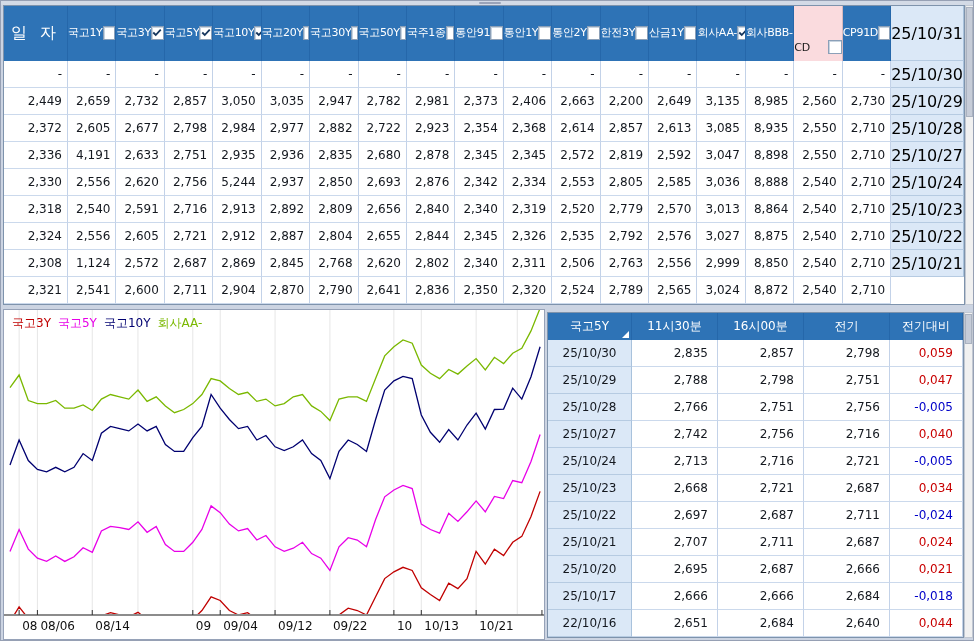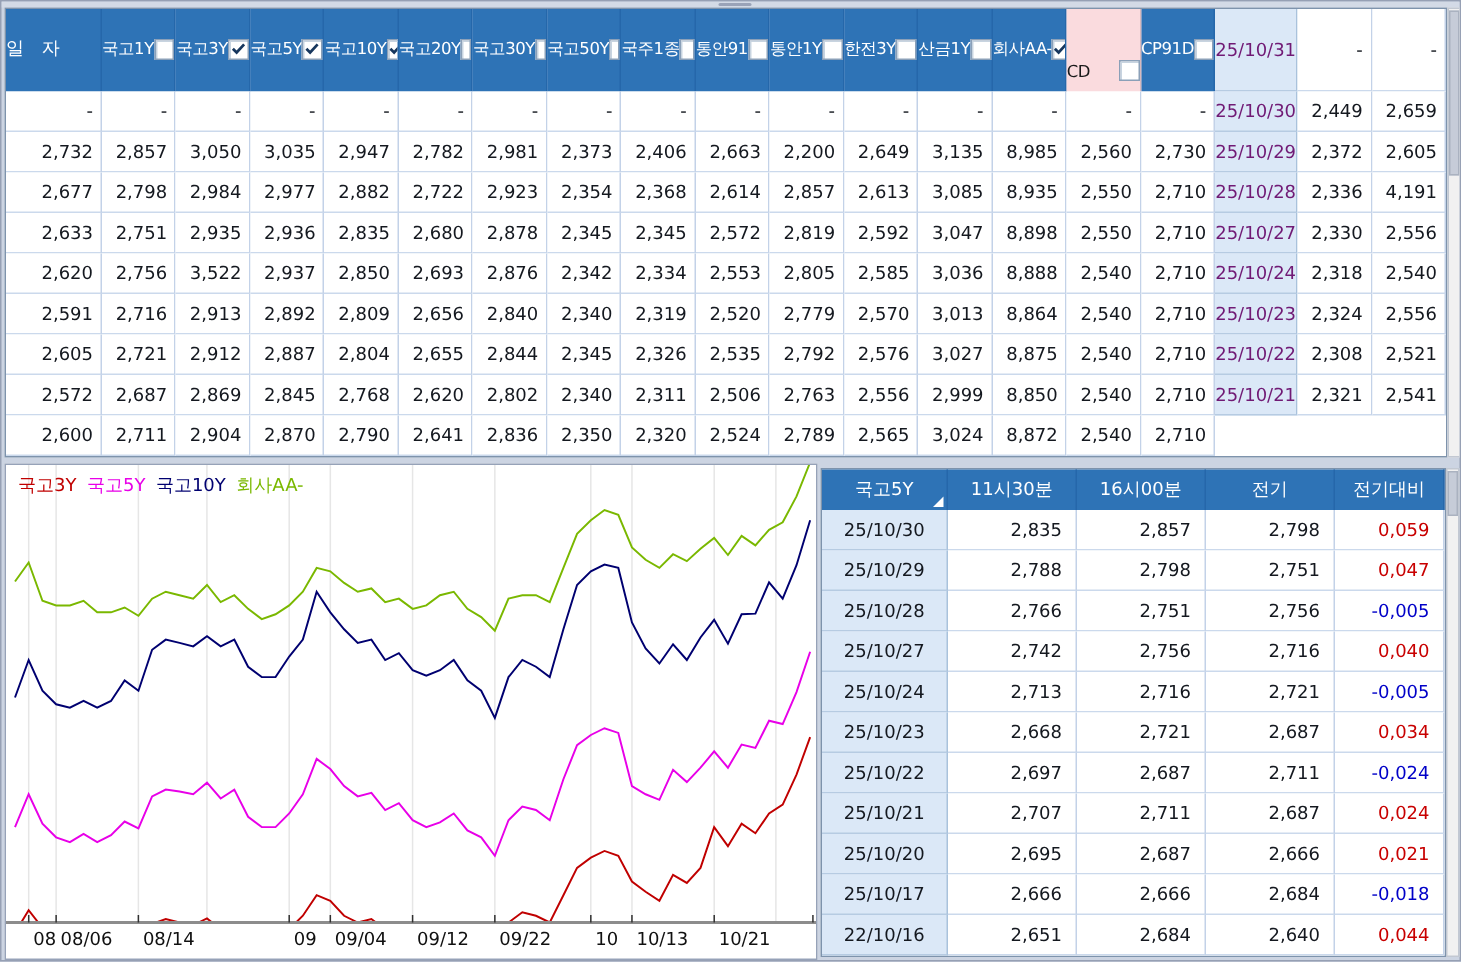--- a/index.html
+++ b/index.html
@@ -8,25 +8,25 @@
 
   
   .top-strip{position:absolute;left:0;top:0;width:974px;height:4px;background:#d3dae6;}
   .notch{position:absolute;left:478px;top:1px;width:22px;height:2px;background:#9aa3b8;border-radius:2px;}
 
   
   .top-panel{position:absolute;left:2px;top:4px;width:962px;height:300px;background:#fff;border:1px solid #7e93ac;}
   .tgrid{display:grid;width:100%;height:100%;grid-template-columns:64px repeat(18,1fr);grid-template-rows:55px repeat(9,1fr);}
   .th{background:#2e73b6;color:#fff;display:flex;flex-direction:row;align-items:center;justify-content:space-between;padding:5px 0 7px 0;border-right:1px solid #2567aa;font-size:11px;letter-spacing:-0.3px;white-space:nowrap;overflow:hidden;}
   .th .lbl{line-height:13px;}
-  .th.datehead{justify-content:flex-start;font-size:12px;letter-spacing:4px;}
+  .th.datehead{justify-content:center;font-size:16px;letter-spacing:4px;}
   .th.hl{background:#fadbde;color:#1a1a1a;border-right:1px solid #d8b9bd;align-items:flex-end;}
   .cbx{width:14px;height:14px;background:#fff;border:1px solid #8ba0b8;box-shadow:inset 1px 1px 0 #c8d4e0;display:flex;align-items:center;justify-content:center;}
   .cbx svg{display:block;}
-  .datec{background:#dbe8f7;border-right:1px solid #a9c2dc;border-bottom:1px solid #b6cbe2;display:flex;align-items:center;justify-content:center;font-size:12px;color:#701a75;}
+  .datec{background:#dbe8f7;border-right:1px solid #a9c2dc;border-bottom:1px solid #b6cbe2;display:flex;align-items:center;justify-content:center;font-size:16px;color:#000000;}
   .numc{background:#fff;border-right:1px solid #c3d2e8;border-bottom:1px solid #cbd9ec;display:flex;align-items:center;justify-content:flex-end;padding-right:5px;font-size:12px;color:#14181f;}
 
   
   .vscroll{position:absolute;width:9px;background:#f1f1f1;border:1px solid #c2c8d2;}
   .vscroll .thumb{position:absolute;left:0;width:7px;background:#c6ccd8;border:1px solid #aab2c0;}
   .vs-top{left:964px;top:4px;height:300px;}
   .vs-top .thumb{top:1px;height:110px;}
   .vs-right{left:963px;top:311px;height:326px;}
   .vs-right .thumb{top:1px;height:30px;}
 
@@ -105,34 +105,42 @@
         </div>
         <div class="th">
           <div class="lbl">통안91</div>
           <div class="cbx"></div>
         </div>
         <div class="th">
           <div class="lbl">통안1Y</div>
           <div class="cbx"></div>
         </div>
         <div class="th">
+          <div class="lbl">통안2Y</div>
+          <div class="cbx"></div>
+        </div>
+        <div class="th">
           <div class="lbl">한전3Y</div>
           <div class="cbx"></div>
         </div>
         <div class="th">
           <div class="lbl">산금1Y</div>
           <div class="cbx"></div>
         </div>
         <div class="th">
           <div class="lbl">회사AA-</div>
           <div class="cbx">
             <svg width="10" height="9" viewBox="0 0 12 10">
               <path d="M1.5 5 L4.5 8 L10.5 1.5" fill="none" stroke="#17375e" stroke-width="2.2"></path>
             </svg>
           </div>
+        </div>
+        <div class="th">
+          <div class="lbl">회사BBB-</div>
+          <div class="cbx"></div>
         </div>
         <div class="th hl">
           <div class="lbl">CD</div>
           <div class="cbx"></div>
         </div>
         <div class="th">
           <div class="lbl">CP91D</div>
           <div class="cbx"></div>
         </div>
         <div class="datec">25/10/31</div>
@@ -209,21 +217,21 @@
         <div class="numc">2,592</div>
         <div class="numc">3,047</div>
         <div class="numc">8,898</div>
         <div class="numc">2,550</div>
         <div class="numc">2,710</div>
         <div class="datec">25/10/27</div>
         <div class="numc">2,330</div>
         <div class="numc">2,556</div>
         <div class="numc">2,620</div>
         <div class="numc">2,756</div>
-        <div class="numc">3,522</div>
+        <div class="numc">5,244</div>
         <div class="numc">2,937</div>
         <div class="numc">2,850</div>
         <div class="numc">2,693</div>
         <div class="numc">2,876</div>
         <div class="numc">2,342</div>
         <div class="numc">2,334</div>
         <div class="numc">2,553</div>
         <div class="numc">2,805</div>
         <div class="numc">2,585</div>
         <div class="numc">3,036</div>
@@ -263,21 +271,21 @@
         <div class="numc">2,326</div>
         <div class="numc">2,535</div>
         <div class="numc">2,792</div>
         <div class="numc">2,576</div>
         <div class="numc">3,027</div>
         <div class="numc">8,875</div>
         <div class="numc">2,540</div>
         <div class="numc">2,710</div>
         <div class="datec">25/10/22</div>
         <div class="numc">2,308</div>
-        <div class="numc">2,521</div>
+        <div class="numc">1,124</div>
         <div class="numc">2,572</div>
         <div class="numc">2,687</div>
         <div class="numc">2,869</div>
         <div class="numc">2,845</div>
         <div class="numc">2,768</div>
         <div class="numc">2,620</div>
         <div class="numc">2,802</div>
         <div class="numc">2,340</div>
         <div class="numc">2,311</div>
         <div class="numc">2,506</div>

